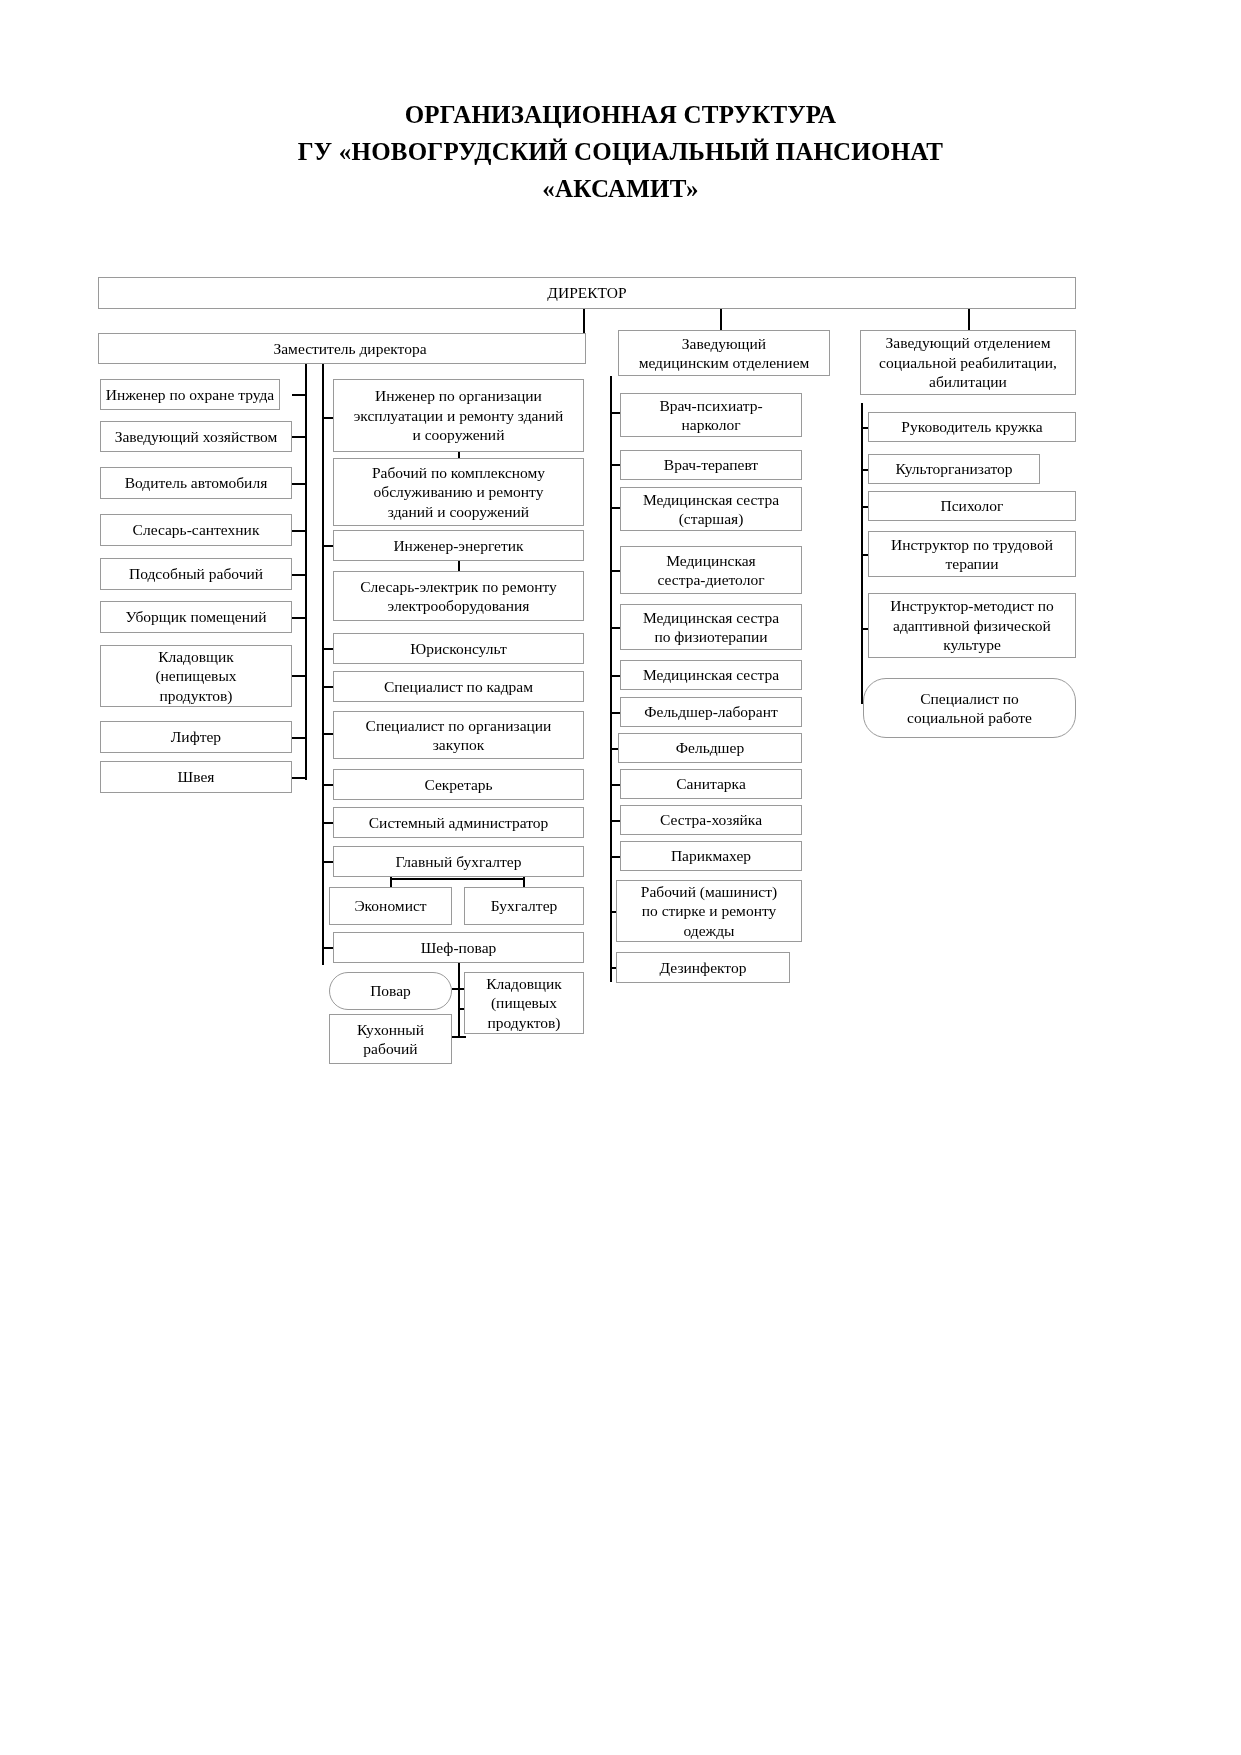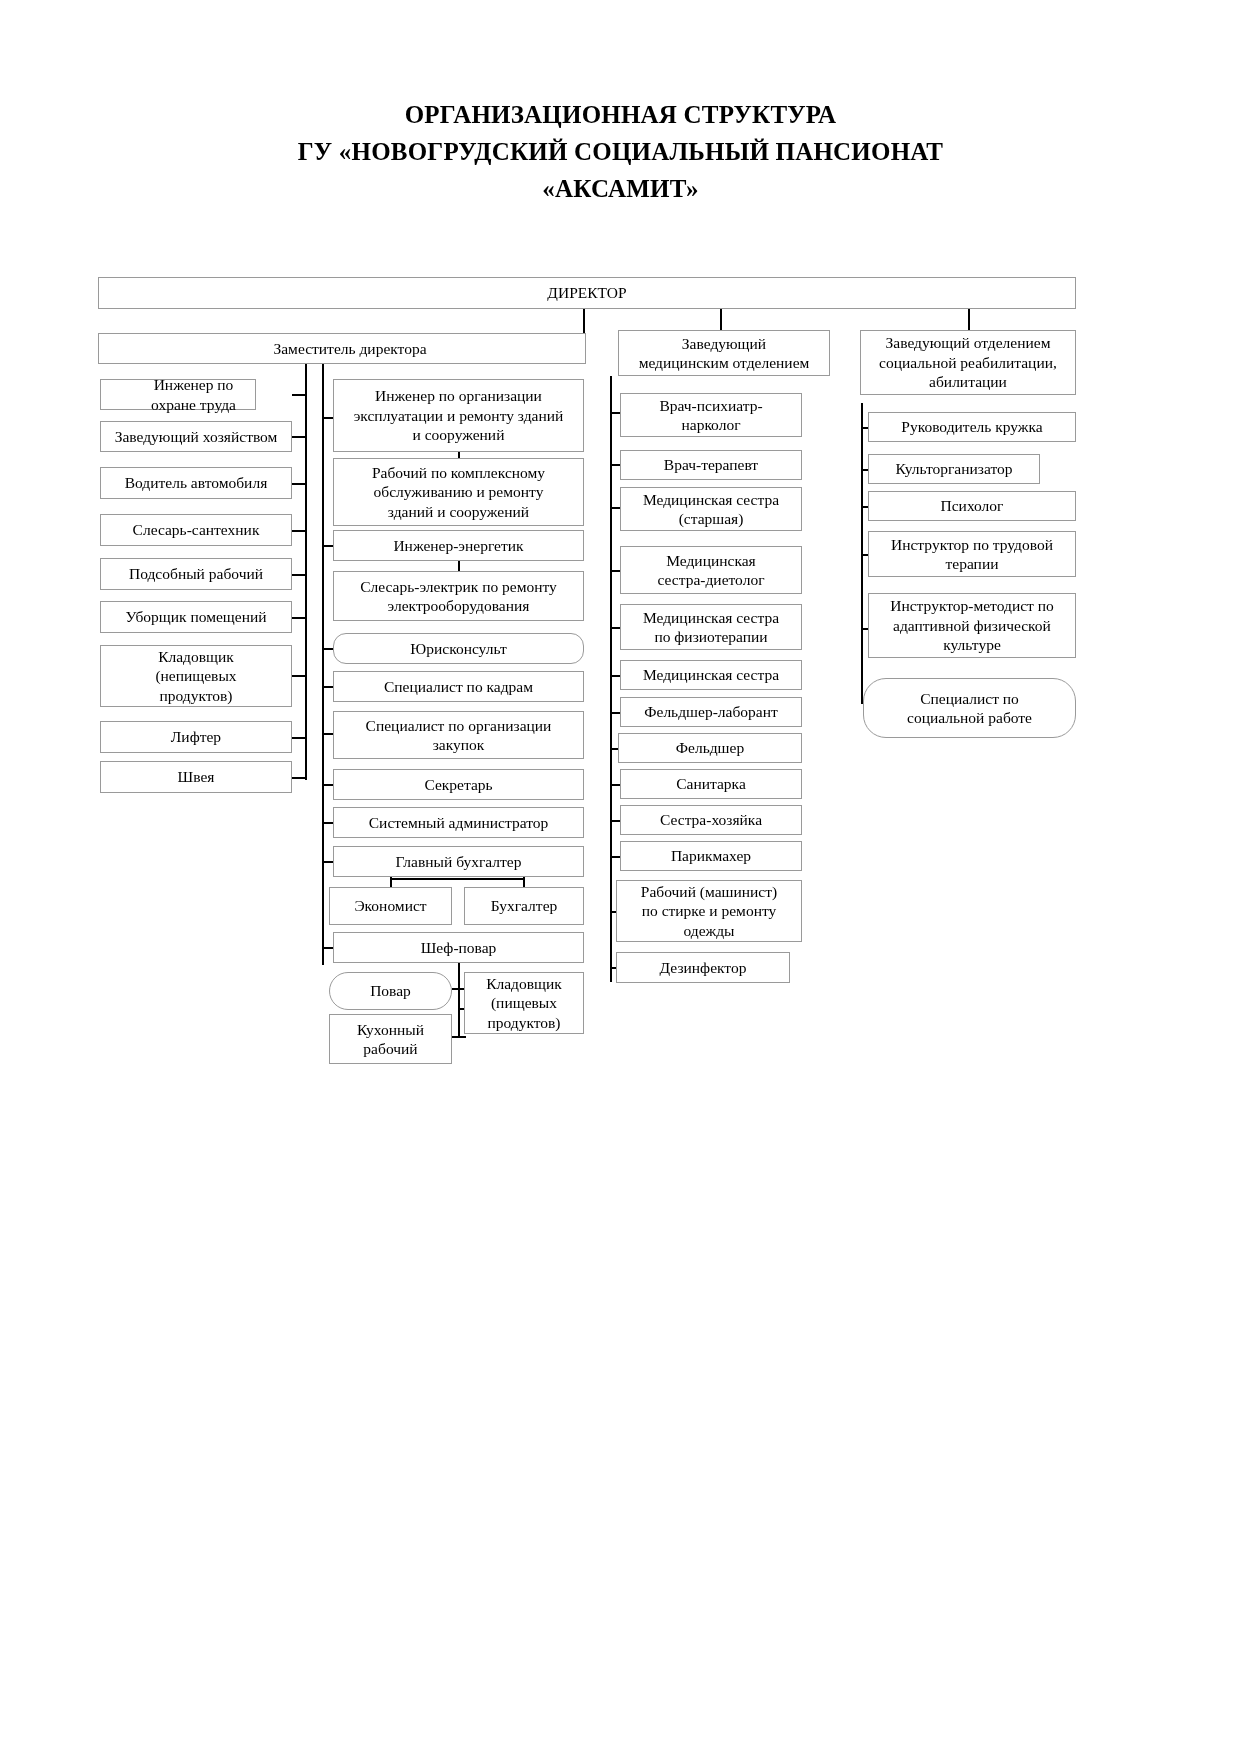--- a/index.html
+++ b/index.html
@@ -141,21 +141,21 @@
     <span>Заведующий
 медицинским отделением</span>
   </div>
 
   <div class="box" style="left:860px; top:330px; width:216px; height:65px; white-space:pre-line;">
     <span>Заведующий отделением
 социальной реабилитации,
 абилитации</span>
   </div>
 
-  <div class="box" style="left:100px; top:379px; width:156px; height:31px;padding-left:35px;">
+  <div class="box" style="left:100px; top:379px; width:180px; height:31px;">
     <span>Инженер по охране труда</span>
   </div>
   <div class="box" style="left:100px; top:421px; width:192px; height:31px;">
     <span>Заведующий хозяйством</span>
   </div>
   <div class="box" style="left:100px; top:467px; width:192px; height:32px;">
     <span>Водитель автомобиля</span>
   </div>
   <div class="box" style="left:100px; top:514px; width:192px; height:32px;">
     <span>Слесарь-сантехник</span>
@@ -188,21 +188,21 @@
 обслуживанию и ремонту
 зданий и сооружений</span>
   </div>
   <div class="box" style="left:333px; top:530px; width:251px; height:31px;">
     <span>Инженер-энергетик</span>
   </div>
   <div class="box" style="left:333px; top:571px; width:251px; height:50px; white-space:pre-line;">
     <span>Слесарь-электрик по ремонту
 электрооборудования</span>
   </div>
-  <div class="box" style="left:333px; top:633px; width:251px; height:31px;border-radius:13px;">
+  <div class="box" style="left:333px; top:633px; width:251px; height:31px;">
     <span>Юрисконсульт</span>
   </div>
   <div class="box" style="left:333px; top:671px; width:251px; height:31px;">
     <span>Специалист по кадрам</span>
   </div>
   <div class="box" style="left:333px; top:711px; width:251px; height:48px; white-space:pre-line;">
     <span>Специалист по организации
 закупок</span>
   </div>
   <div class="box" style="left:333px; top:769px; width:251px; height:31px;">

